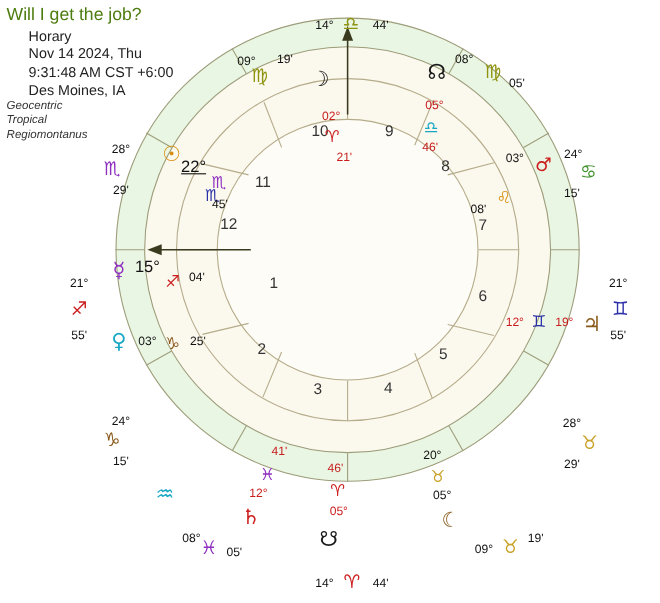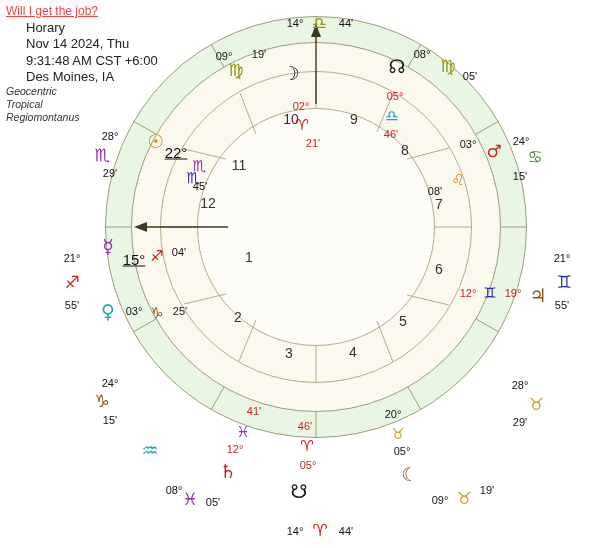--- a/index.html
+++ b/index.html
@@ -18,24 +18,23 @@
 
   
   #header {
     position: absolute;
     left: 6px;
     top: 4px;
     z-index: 40;
     line-height: 1.25;
   }
   #header .title {
-    font-size: 12px;
-    color: #ef4444;
+    font-size: 16px;
+    color: #4d7c0f;
     margin-bottom: 1px;
-    text-decoration: underline;
   }
   #header .sub {
     font-size: 13px;
     color: #222222;
     padding-left: 20px;
   }
   #header .ital {
     font-size: 10.5px;
     color: #333333;
     font-style: italic;
@@ -248,21 +247,21 @@
     <div class="glyph c-purple" style="left:52px; top:147px;">♏</div>
     <div class="t" style="left:60px; top:165px;">29'</div>
 
     <div class="glyph c-orange" style="left:106px; top:133px; font-size:19px;">☉</div>
     <div class="t big" style="left:126px; top:144px;text-decoration:underline;">22°</div>
     <div class="glyph c-purple sm" style="left:149px; top:158px;">♏</div>
     <div class="glyph c-blue sm" style="left:143px; top:170px;">♏</div>
     <div class="t" style="left:150px; top:178px;">45'</div>
 
     <div class="glyph c-purple" style="left:58px; top:238px; font-size:19px;">☿</div>
-    <div class="t big" style="left:84px; top:251px;text-decoration:underline;">15°</div>
+    <div class="t big" style="left:84px; top:235px;">15°</div>
     <div class="glyph c-red sm" style="left:107px; top:248px;">♐</div>
     <div class="t" style="left:129px; top:244px;">04'</div>
 
     <div class="glyph c-teal" style="left:58px; top:303px; font-size:19px;">♀</div>
     <div class="t" style="left:84px; top:303px;">03°</div>
     <div class="glyph c-brown sm" style="left:107px; top:305px;">♑</div>
     <div class="t" style="left:130px; top:303px;">25'</div>
 
     <div class="t red" style="left:418px; top:285px;">12°</div>
     <div class="glyph c-blue sm" style="left:440px; top:285px;">♊</div>

